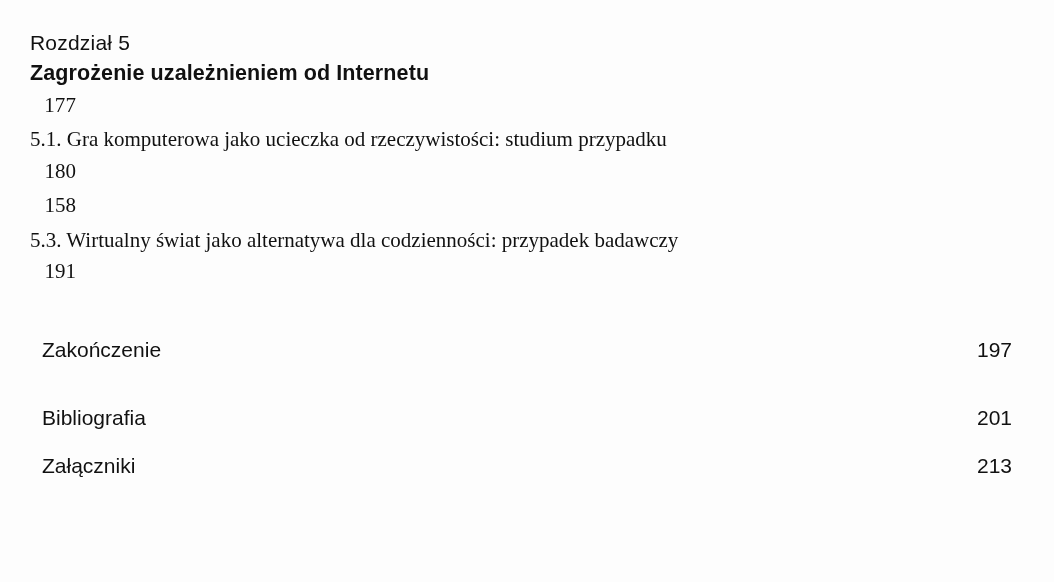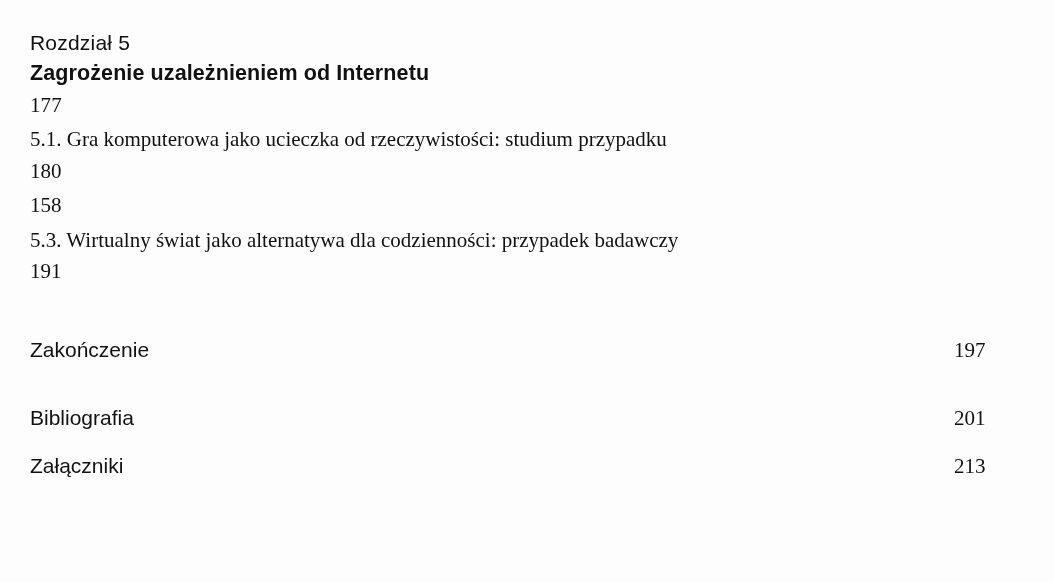--- a/index.html
+++ b/index.html
@@ -33,21 +33,21 @@
     display: flex;
     align-items: baseline;
     justify-content: space-between;
     width: 100%;
   }
   .row .txt {
     white-space: nowrap;
   }
   .row .pg {
     white-space: nowrap;
-    text-align: left;
+    text-align: right;
     min-width: 46px;
   }
 
   
   .chapter-label {
     font-family: "Liberation Sans", sans-serif;
     font-size: 21px;
     font-weight: 400;
     letter-spacing: 0.2px;
     line-height: 30px;
@@ -81,23 +81,24 @@
     font-family: Liberation Serif, serif;
     font-size: 21px;
   }
 
   
   .back {
     font-family: "Liberation Sans", sans-serif;
     font-size: 21px;
     font-weight: 400;
     line-height: 30px;
+    margin-left: 12px;
   }
   .back .pg {
-    font-family: Liberation Serif, serif;
+    font-family: Liberation Sans, sans-serif;
     font-size: 21px;
   }
   .back-block {
     position: absolute;
     left: 30px;
     width: 970px;
   }
   #back-0 { top: 335px; }
   #back-1 { top: 403px; }
   #back-2 { top: 451px; }

